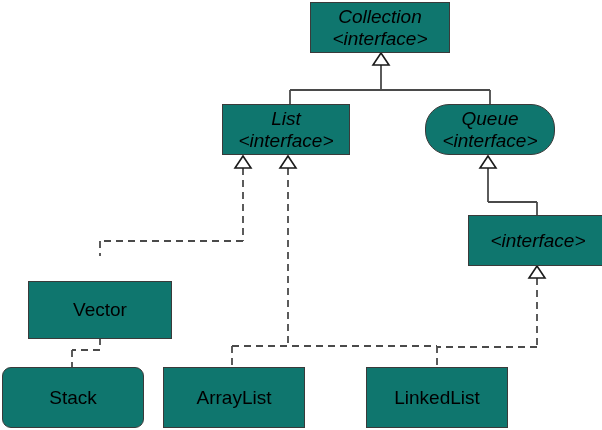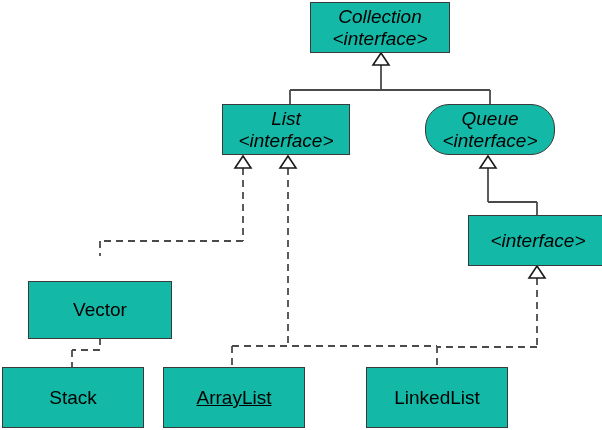--- a/index.html
+++ b/index.html
@@ -18,21 +18,21 @@
   #uml-svg {
     position: absolute;
     left: 0;
     top: 0;
     width: 602px;
     height: 430px;
   }
   .uml-box {
     position: absolute;
     box-sizing: border-box;
-    background: #14b8a6;
+    background: #0f766e;
     border: 1.5px solid #3a3a3a;
     display: flex;
     flex-direction: column;
     align-items: center;
     justify-content: center;
     text-align: center;
   }
   .uml-name {
     font-size: 19px;
     line-height: 22px;
@@ -127,25 +127,25 @@
   </div>
 
   <div class="uml-box" style="left:468px; top:215px; width:140px; height:51px;">
     <div class="uml-stereotype">&lt;interface&gt;</div>
   </div>
 
   <div class="uml-box" style="left:28px; top:256px; width:144px; height:58px;margin-top:25px;">
     <div class="uml-name">Vector</div>
   </div>
 
-  <div class="uml-box" style="left:2px; top:367px; width:142px; height:61px;">
+  <div class="uml-box" style="left:2px; top:367px; width:142px; height:61px;border-radius:9px;">
     <div class="uml-name">Stack</div>
   </div>
 
-  <div class="uml-box" style="left:163px; top:367px; width:142px; height:61px;text-decoration:underline;">
+  <div class="uml-box" style="left:163px; top:367px; width:142px; height:61px;">
     <div class="uml-name">ArrayList</div>
   </div>
 
   <div class="uml-box" style="left:366px; top:367px; width:142px; height:61px;">
     <div class="uml-name">LinkedList</div>
   </div>
 
 </div>
 
 </body></html>

